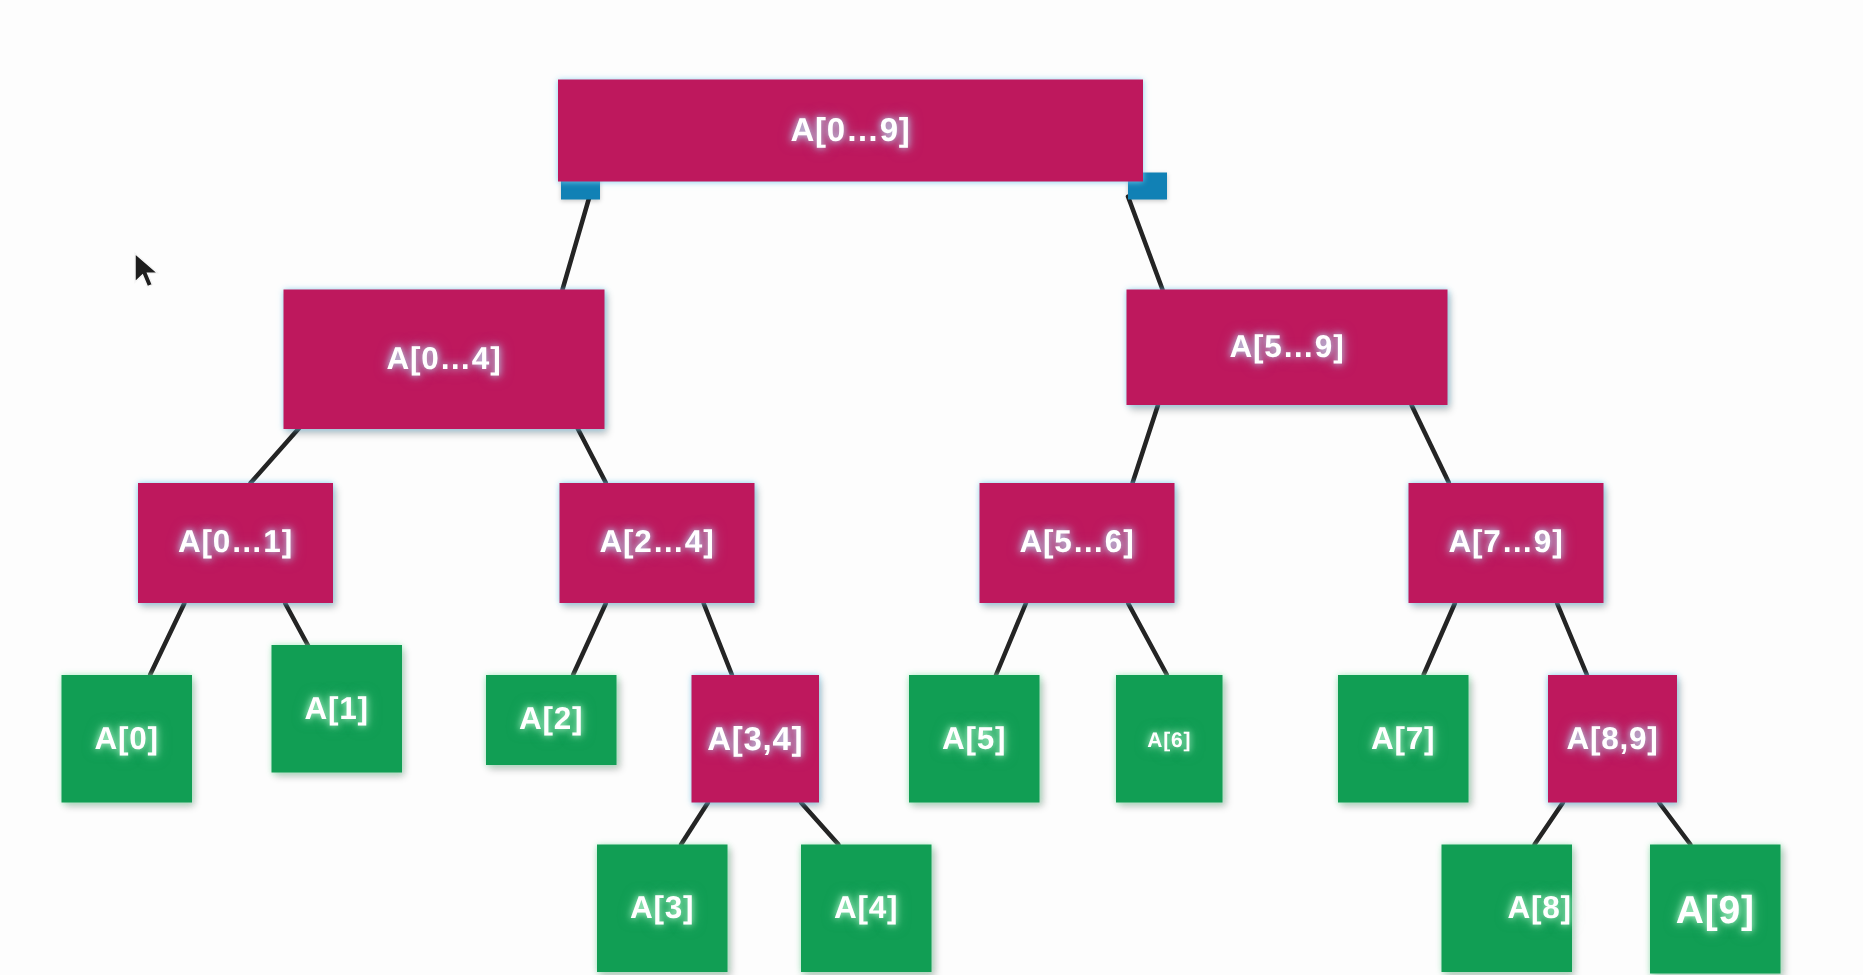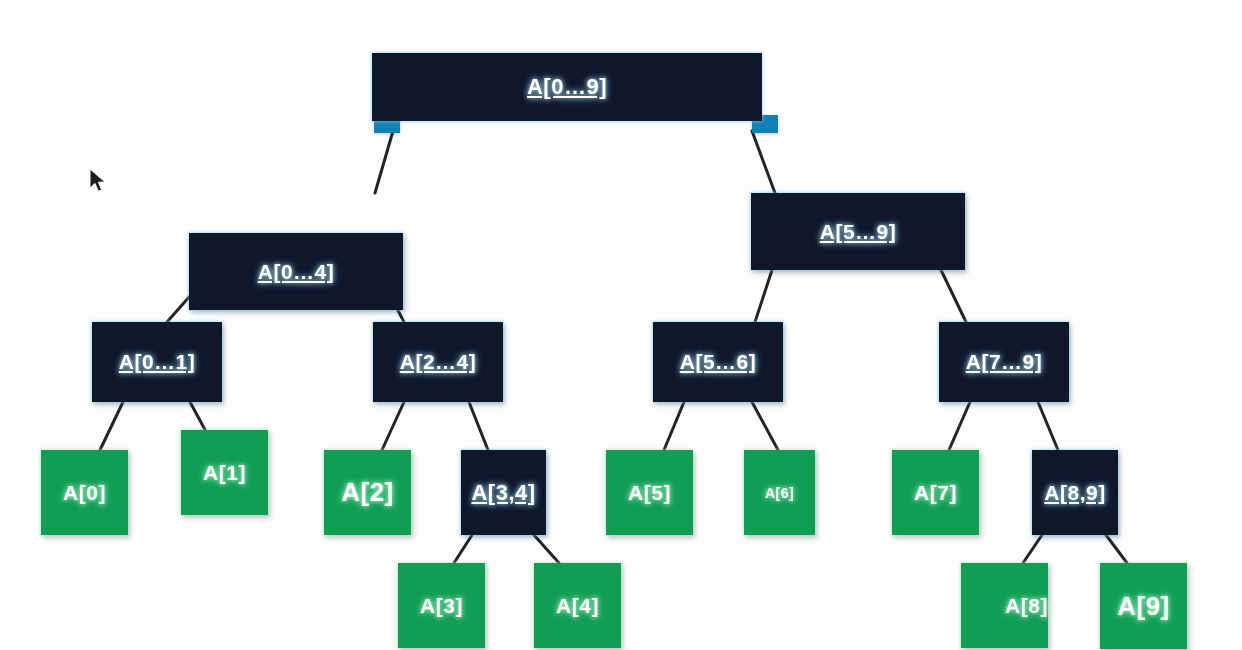--- a/index.html
+++ b/index.html
@@ -35,21 +35,21 @@
     color: #ffffff;
     font-weight: bold;
     letter-spacing: 0.5px;
     text-shadow: 0 0 5px rgba(190,238,255,0.95),
                  0 0 9px rgba(150,225,255,0.55);
     box-shadow: 0 0 4px rgba(120,205,240,0.9),
                 2px 3px 5px rgba(0,0,0,0.23);
     z-index: 5;
     user-select: none;
   }
-  .node.blue  { background: #0f172a; text-decoration: underline; }
+  .node.blue  { background: #be185d; }
   .node.green {
     background: #119e54;
     text-shadow: 0 0 5px rgba(200,255,220,0.95),
                  0 0 9px rgba(160,245,195,0.5);
     box-shadow: 0 0 4px rgba(150,235,185,0.85),
                 2px 3px 5px rgba(0,0,0,0.23);
   }
   .node.root {
     
     box-shadow: 0 0 4px rgba(120,205,240,0.9);
@@ -89,29 +89,29 @@
       <line x1="472" y1="535" x2="454" y2="563" stroke="#242424" stroke-width="3" stroke-linecap="round"></line>
       <line x1="534" y1="535" x2="559" y2="563" stroke="#242424" stroke-width="3" stroke-linecap="round"></line>
       <line x1="1042" y1="535" x2="1023" y2="563" stroke="#242424" stroke-width="3" stroke-linecap="round"></line>
       <line x1="1106" y1="535" x2="1127" y2="563" stroke="#242424" stroke-width="3" stroke-linecap="round"></line>
     </svg>
 
   <div id="node-layer">
       <div class="root-tab" style="left: 374px; top: 115px; width: 26px; height: 18px;"></div>
       <div class="root-tab" style="left: 752px; top: 115px; width: 26px; height: 18px;"></div>
       <div class="node blue root" style="left: 372px; top: 53px; width: 390px; height: 68px; font-size: 22px;">A[0…9]</div>
-      <div class="node blue" style="left: 189px; top: 193px; width: 214px; height: 77px; font-size: 21px; margin-top: 40px;">A[0…4]</div>
+      <div class="node blue" style="left: 189px; top: 193px; width: 214px; height: 93px; font-size: 21px;">A[0…4]</div>
       <div class="node blue" style="left: 751px; top: 193px; width: 214px; height: 77px; font-size: 21px;">A[5…9]</div>
       <div class="node blue" style="left: 92px; top: 322px; width: 130px; height: 80px; font-size: 21px;">A[0…1]</div>
       <div class="node blue" style="left: 373px; top: 322px; width: 130px; height: 80px; font-size: 21px;">A[2…4]</div>
       <div class="node blue" style="left: 653px; top: 322px; width: 130px; height: 80px; font-size: 21px;">A[5…6]</div>
       <div class="node blue" style="left: 939px; top: 322px; width: 130px; height: 80px; font-size: 21px;">A[7…9]</div>
       <div class="node green" style="left: 41px; top: 450px; width: 87px; height: 85px; font-size: 21px;">A[0]</div>
       <div class="node green" style="left: 181px; top: 430px; width: 87px; height: 85px; font-size: 21px;">A[1]</div>
-      <div class="node green" style="left: 324px; top: 450px; width: 87px; height: 85px; font-size: 26px;">A[2]</div>
+      <div class="node green" style="left: 324px; top: 450px; width: 87px; height: 60px; font-size: 21px;">A[2]</div>
       <div class="node blue" style="left: 461px; top: 450px; width: 85px; height: 85px; font-size: 22px;">A[3,4]</div>
       <div class="node green" style="left: 606px; top: 450px; width: 87px; height: 85px; font-size: 21px;">A[5]</div>
       <div class="node green" style="left: 744px; top: 450px; width: 71px; height: 85px; font-size: 14px;">A[6]</div>
       <div class="node green" style="left: 892px; top: 450px; width: 87px; height: 85px; font-size: 21px;">A[7]</div>
       <div class="node blue" style="left: 1032px; top: 450px; width: 86px; height: 85px; font-size: 21px;">A[8,9]</div>
       <div class="node green" style="left: 398px; top: 563px; width: 87px; height: 85px; font-size: 21px;">A[3]</div>
       <div class="node green" style="left: 534px; top: 563px; width: 87px; height: 85px; font-size: 21px;">A[4]</div>
       <div class="node green" style="left: 961px; top: 563px; width: 87px; height: 85px; font-size: 21px; padding-left: 44px;">A[8]</div>
       <div class="node green" style="left: 1100px; top: 563px; width: 87px; height: 86px; font-size: 26px;">A[9]</div>
     </div>

